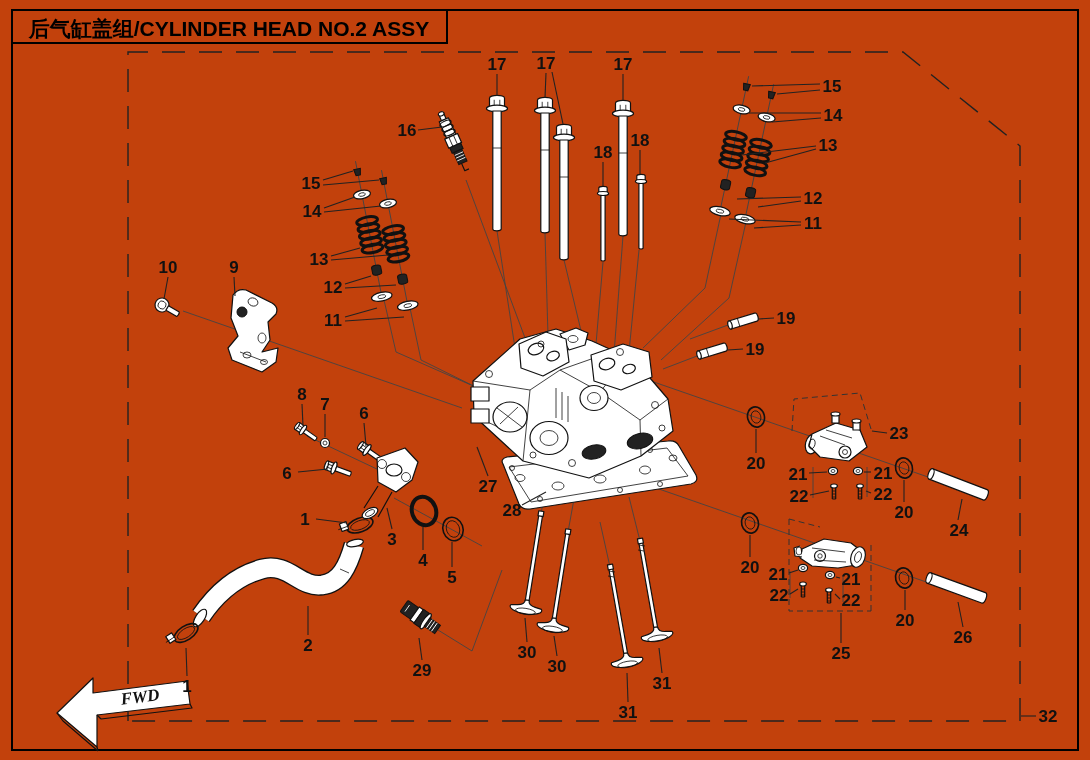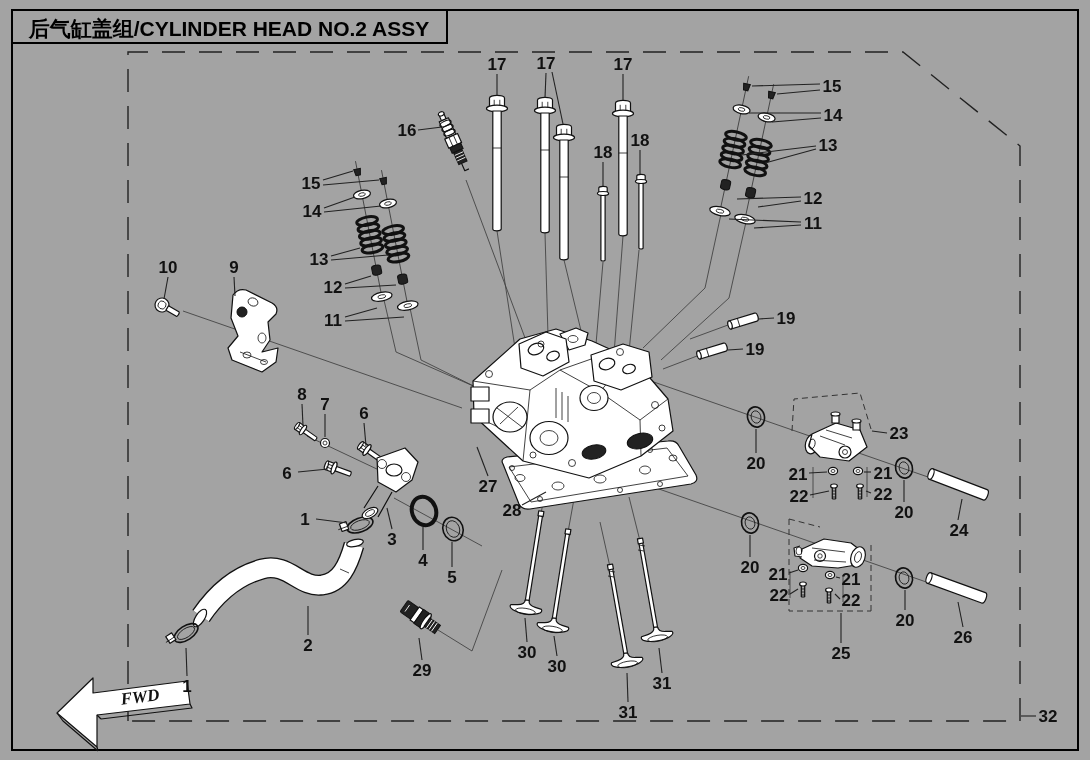--- a/index.html
+++ b/index.html
@@ -1,16 +1,16 @@
 <!DOCTYPE html>
 <html><head>
 <meta charset="utf-8">
 <style>
   html,body{margin:0;padding:0;background:#fff;}
-  .page{position:relative;width:1090px;height:760px;background:#a3a3a3;overflow:hidden;
+  .page{position:relative;width:1090px;height:760px;background:#c2410c;overflow:hidden;
         font-family:"Liberation Sans","DejaVu Sans",sans-serif;}
   svg{position:absolute;left:0;top:0;}
   
   .o   {fill:#fff;stroke:#111;stroke-width:1.2;stroke-linejoin:round;}
   .l   {fill:none;stroke:#111;stroke-width:1.2;stroke-linejoin:round;}
   .lw  {fill:none;stroke:#111;stroke-width:1.6;}
   .t   {fill:none;stroke:#111;stroke-width:0.8;}
   .ax  {fill:none;stroke:#444;stroke-width:0.9;}
   .dk  {fill:#222;stroke:#111;stroke-width:1;}
   .coil{fill:none;stroke:#111;stroke-width:3;}

